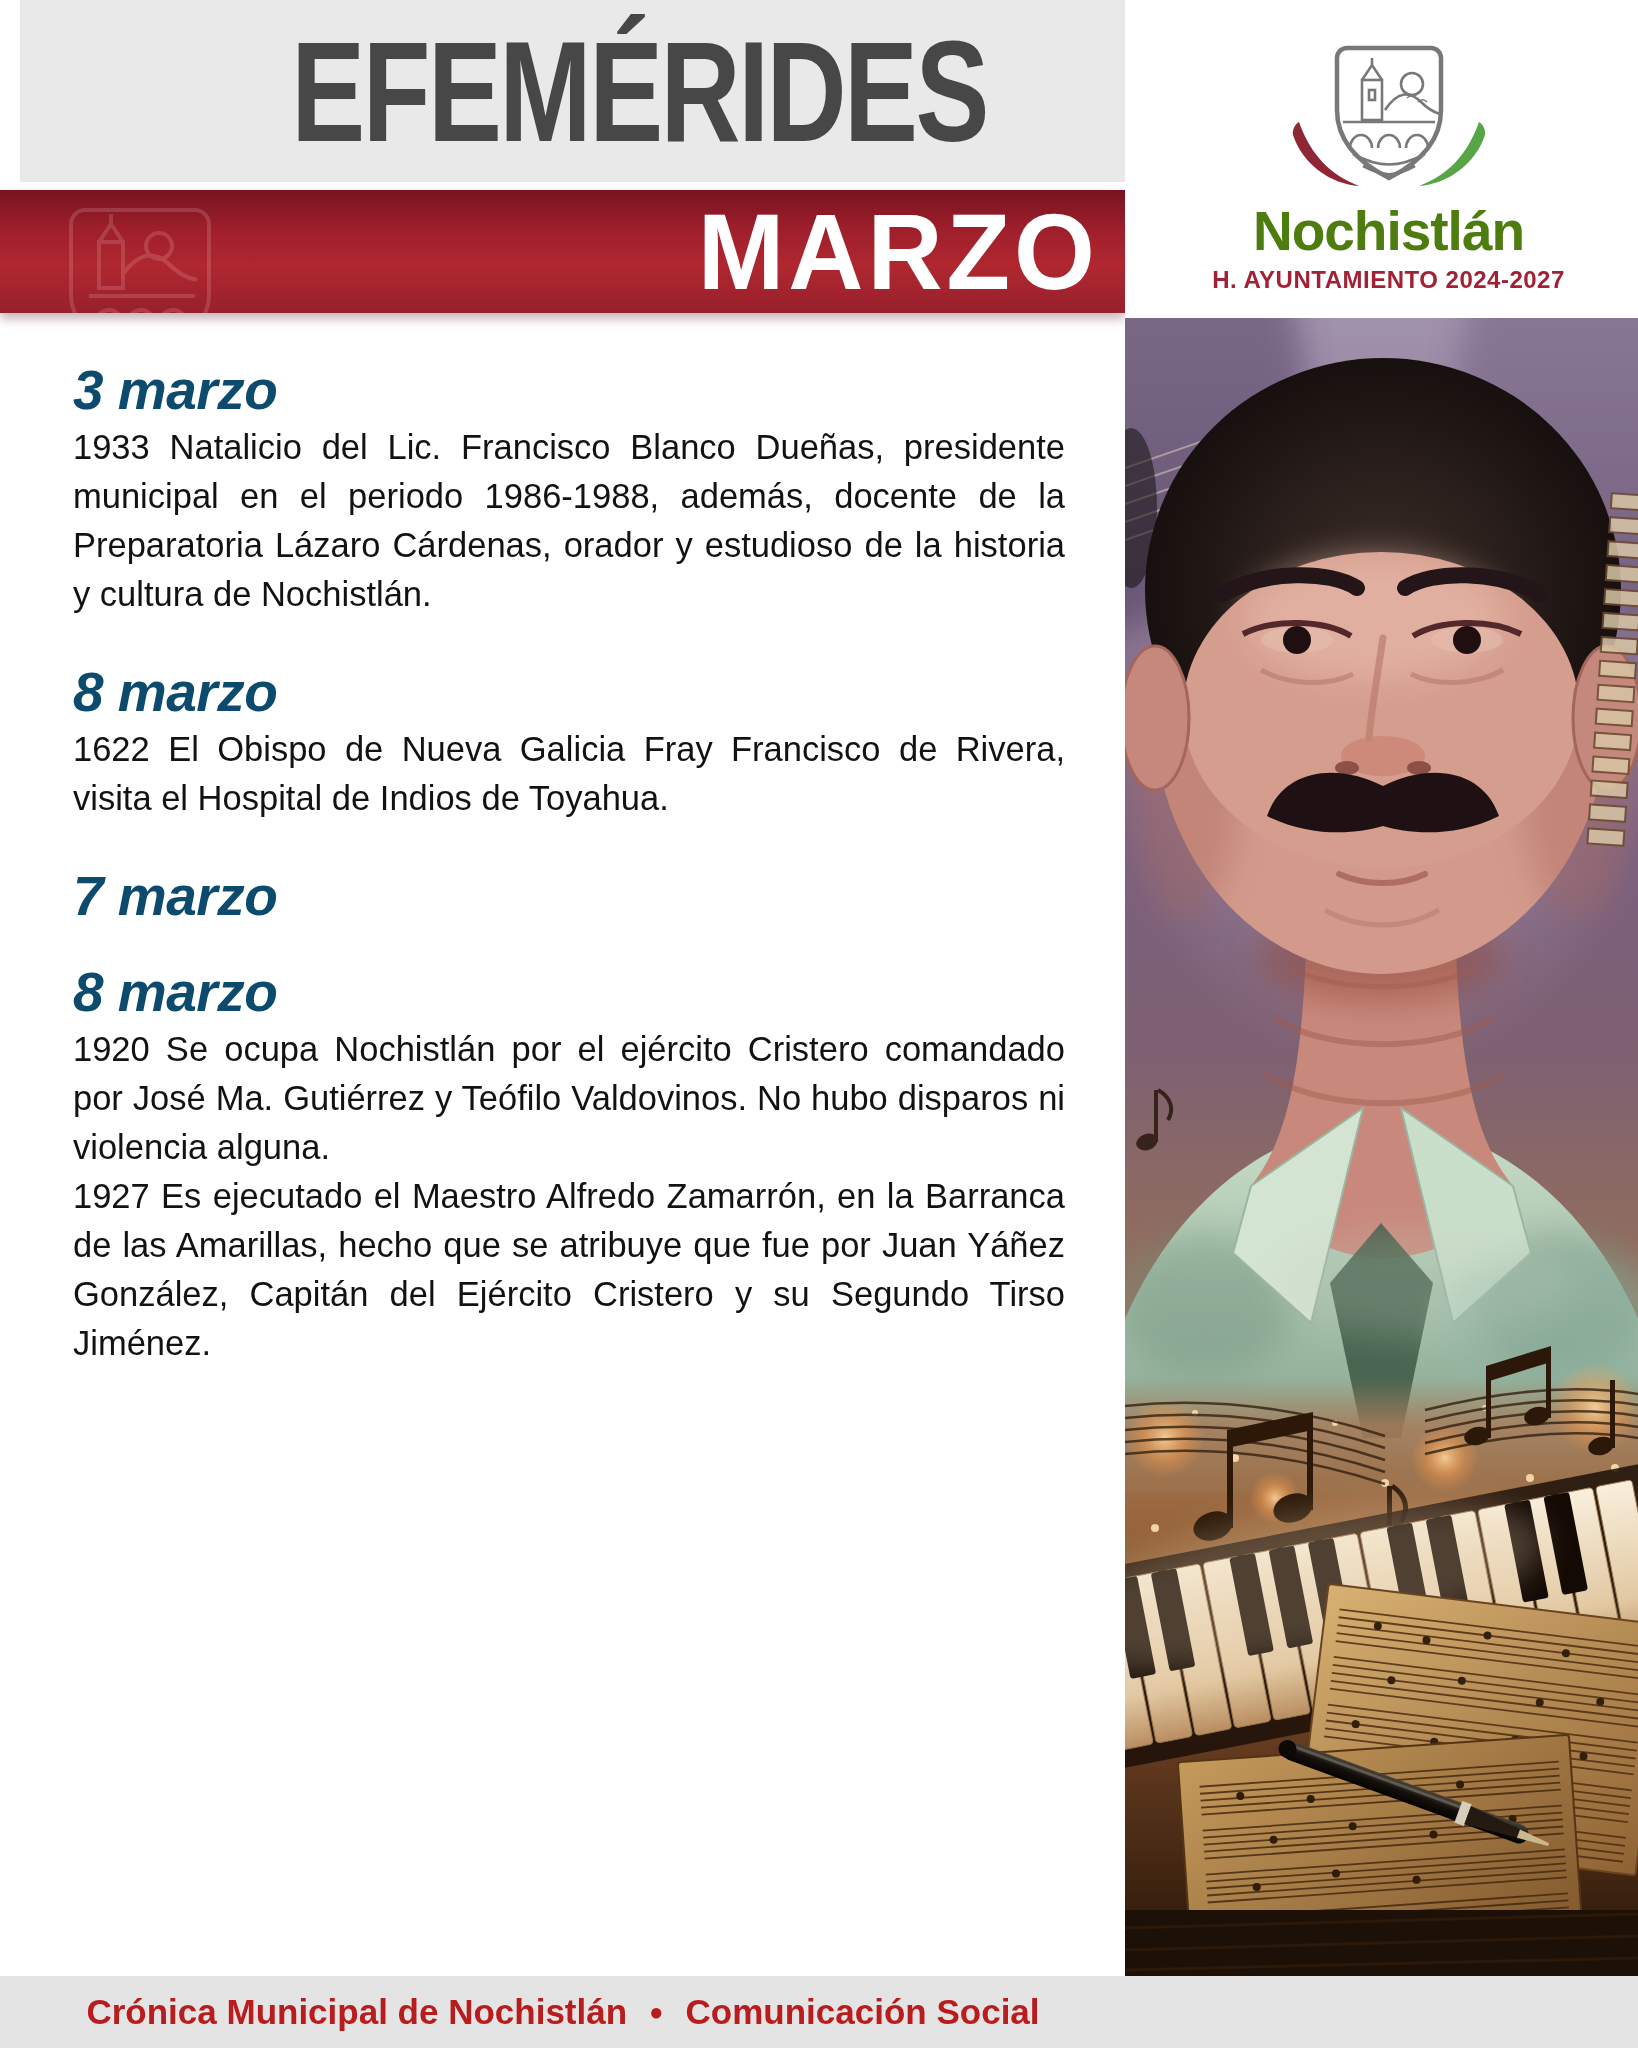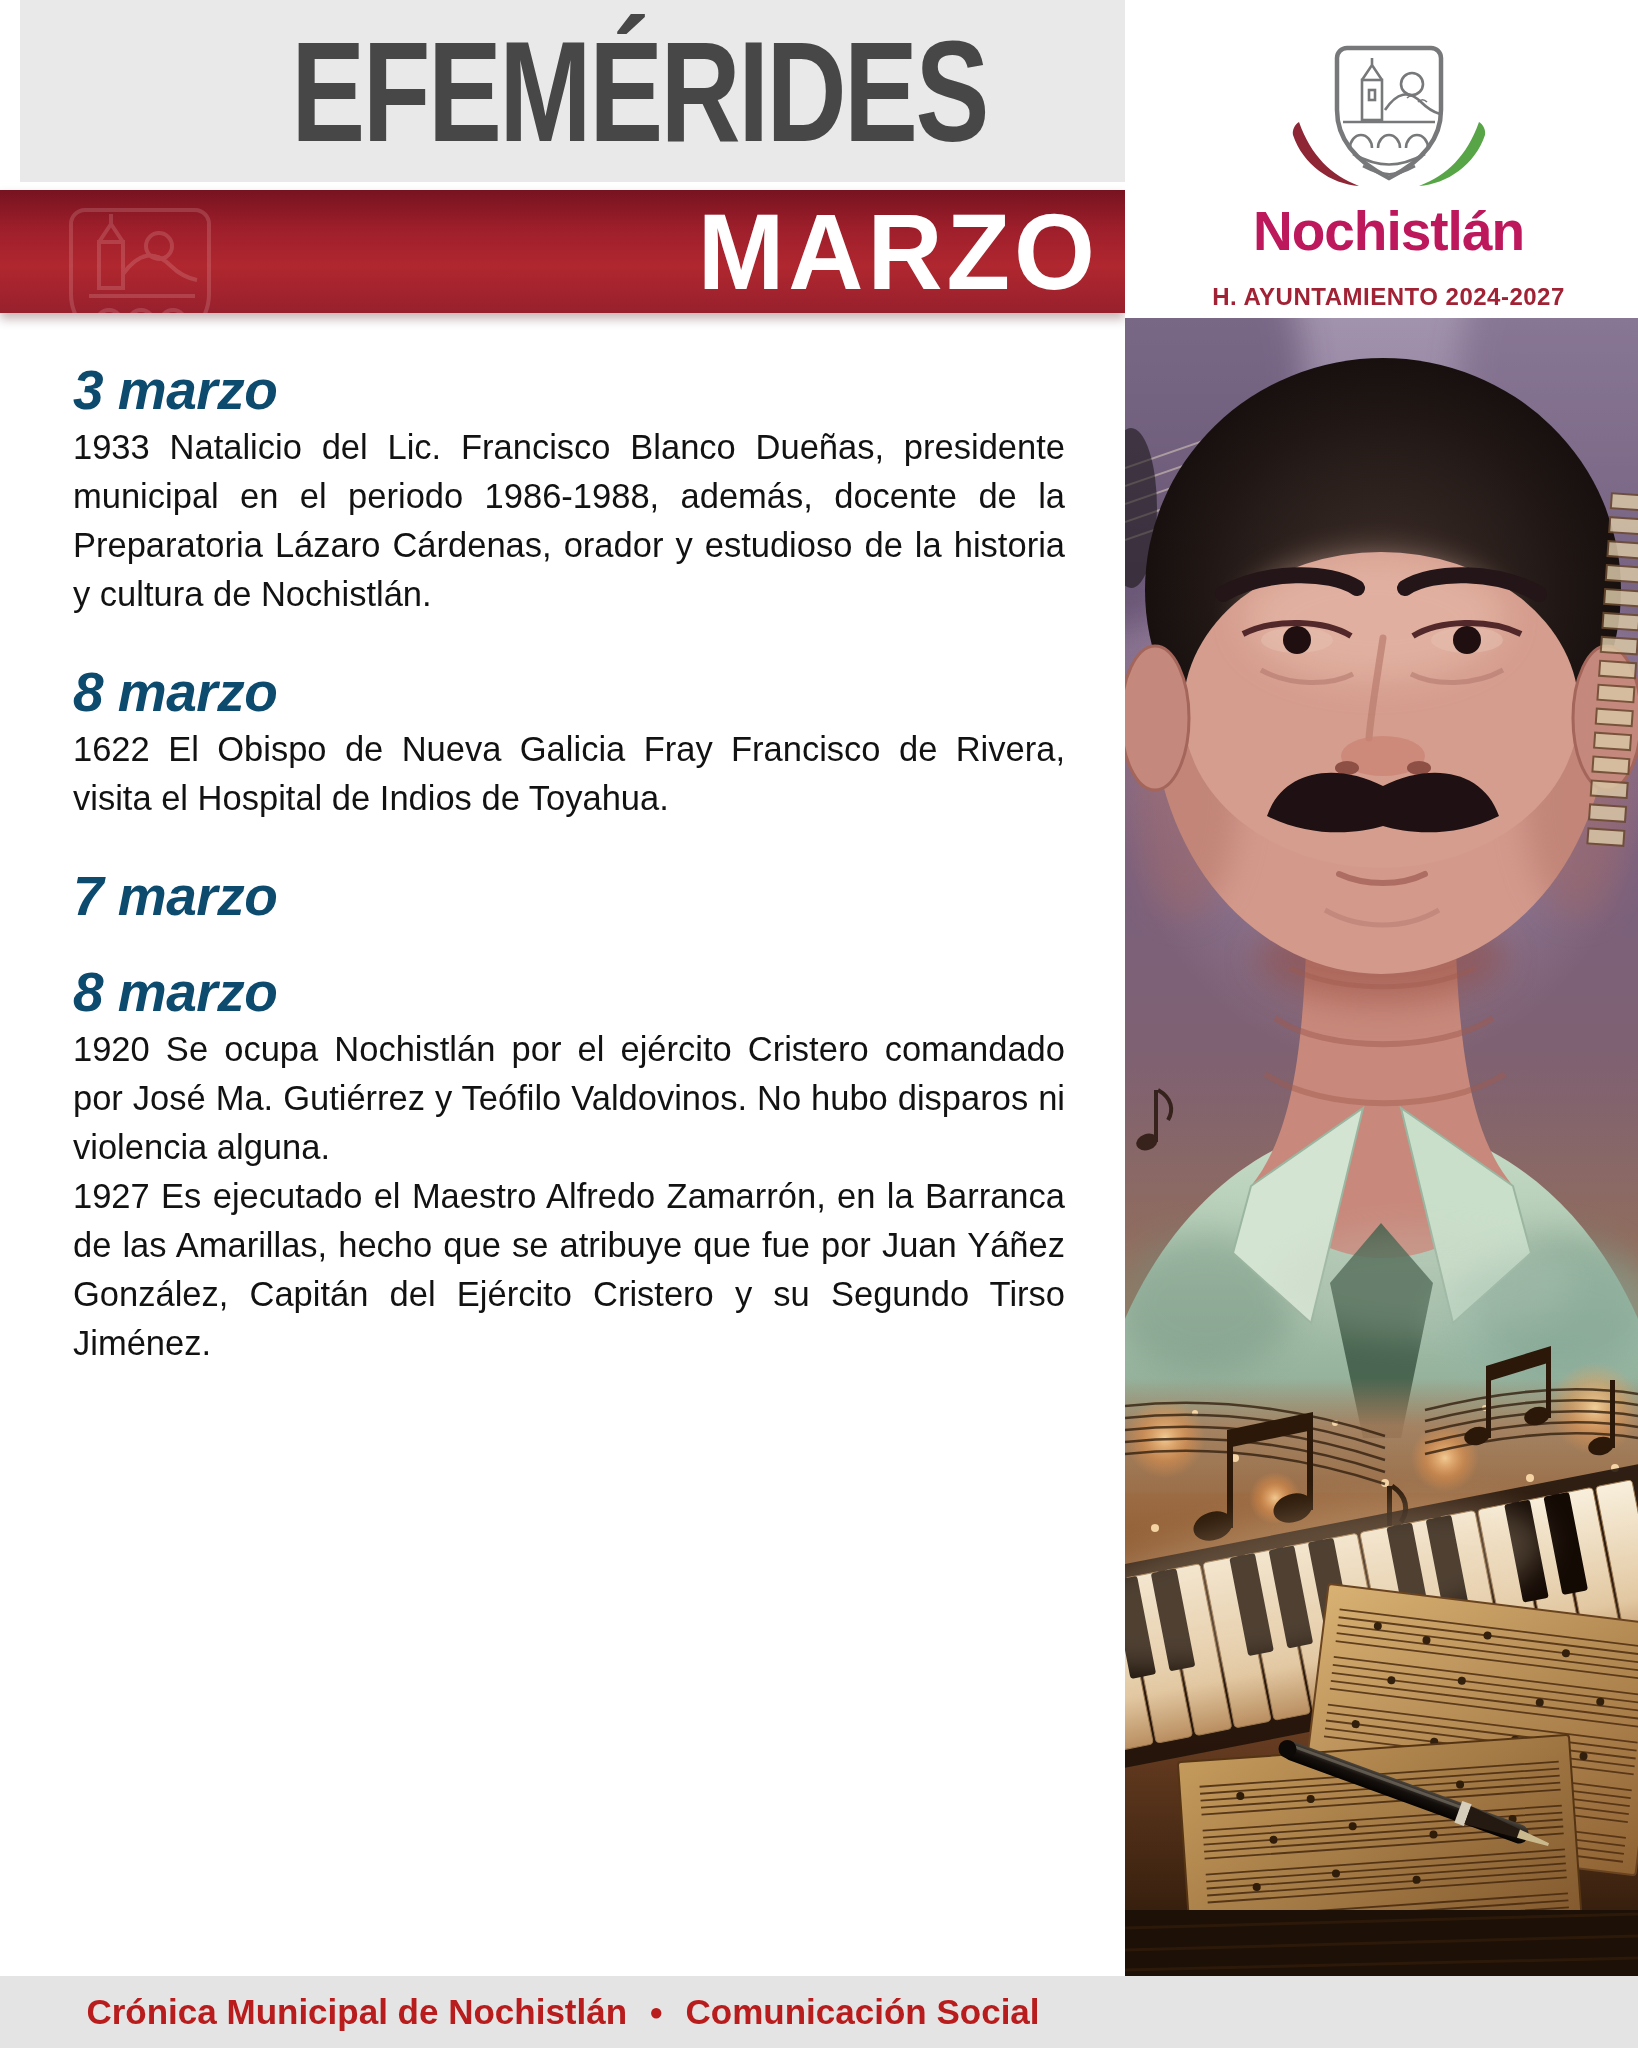--- a/index.html
+++ b/index.html
@@ -31,25 +31,25 @@
   }
   .watermark{position:absolute;left:55px;top:14px;opacity:.17;}
   
   .logo-panel{
     position:absolute;left:1125px;top:0;width:513px;height:318px;background:#ffffff;
     text-align:center;
   }
   .logo-inner{margin-left:14px;}
   .logo-shield{margin-top:34px;}
   .logo-wordmark{
-    font-size:55px;font-weight:800;color:#be185d;letter-spacing:-1px;
+    font-size:55px;font-weight:800;color:#4d7c0f;letter-spacing:-1px;
     line-height:1.0;margin-top:-2px;
   }
   .logo-subtitle{
-    font-size:24px;font-weight:700;color:#a02234;letter-spacing:.5px;margin-top:24px;
+    font-size:24px;font-weight:700;color:#a02234;letter-spacing:.5px;margin-top:7px;
   }
   
   .portrait-photo{
     position:absolute;left:1125px;top:318px;width:513px;height:1658px;overflow:hidden;
     background:#7b6180;
   }
   
   .content{position:absolute;left:73px;top:367px;width:992px;color:#121212;}
   .event-section + .event-section{margin-top:50px;}
   .date-heading{

